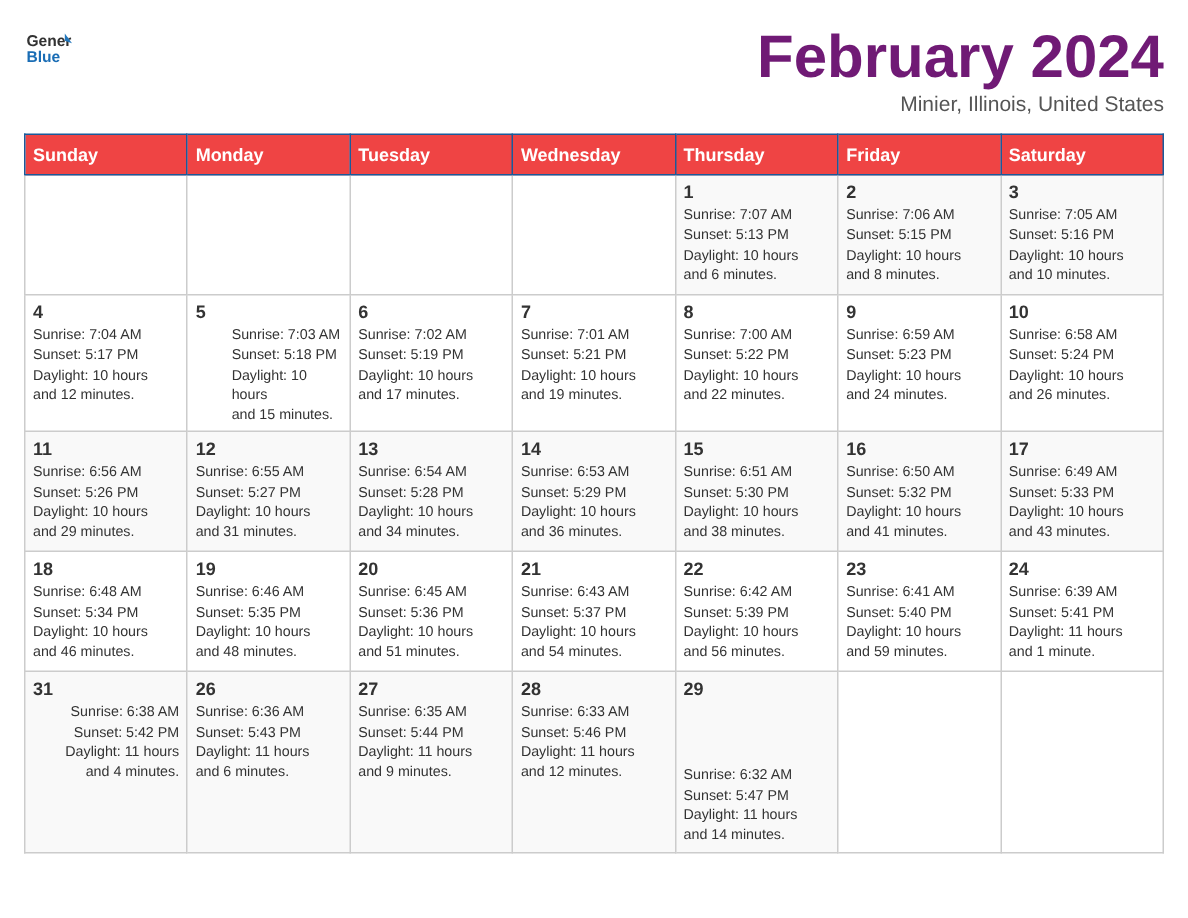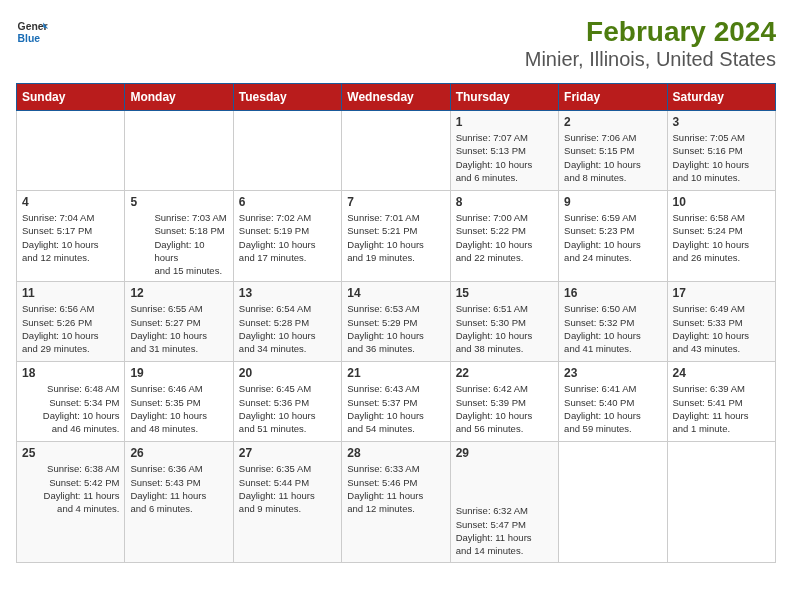--- a/index.html
+++ b/index.html
@@ -22,35 +22,35 @@
       gap: 4px;
     }
     .logo-icon {
       width: 32px;
       height: 32px;
     }
     .title-area {
       text-align: right;
     }
     .month-title {
-      font-size: 28px;
+      font-size: 40px;
       font-weight: bold;
-      color: #4d7c0f;
+      color: #701a75;
     }
     .location-title {
-      font-size: 20px;
+      font-size: 14px;
       color: #555;
     }
     table {
       width: 100%;
       border-collapse: collapse;
       font-size: 10px;
     }
     thead tr th {
-      background-color: #b91c1c;
+      background-color: #ef4444;
       color: #fff;
       text-align: left;
       padding: 6px 5px;
       font-size: 12px;
       font-weight: bold;
       border: 1px solid #1a5a9a;
     }
     tbody tr td {
       border: 1px solid #ccc;
       vertical-align: top;
@@ -233,21 +233,21 @@
           <span class="day-number">17</span>
           <div class="day-info" style="white-space: pre-line;">Sunrise: 6:49 AM
 Sunset: 5:33 PM
 Daylight: 10 hours
 and 43 minutes.</div>
         </td>
       </tr>
       <tr>
         <td>
           <span class="day-number">18</span>
-          <div class="day-info" style="white-space: pre-line; text-align: right;">Sunrise: 6:48 AM
+          <div class="day-info" style="white-space: pre-line;">Sunrise: 6:48 AM
 Sunset: 5:34 PM
 Daylight: 10 hours
 and 46 minutes.</div>
         </td>
         <td>
           <span class="day-number">19</span>
           <div class="day-info" style="white-space: pre-line;">Sunrise: 6:46 AM
 Sunset: 5:35 PM
 Daylight: 10 hours
 and 48 minutes.</div>
@@ -283,21 +283,21 @@
         <td>
           <span class="day-number">24</span>
           <div class="day-info" style="white-space: pre-line;">Sunrise: 6:39 AM
 Sunset: 5:41 PM
 Daylight: 11 hours
 and 1 minute.</div>
         </td>
       </tr>
       <tr>
         <td>
-          <span class="day-number">25</span>
+          <span class="day-number">31</span>
           <div class="day-info" style="white-space: pre-line; text-align: right;">Sunrise: 6:38 AM
 Sunset: 5:42 PM
 Daylight: 11 hours
 and 4 minutes.</div>
         </td>
         <td>
           <span class="day-number">26</span>
           <div class="day-info" style="white-space: pre-line;">Sunrise: 6:36 AM
 Sunset: 5:43 PM
 Daylight: 11 hours

